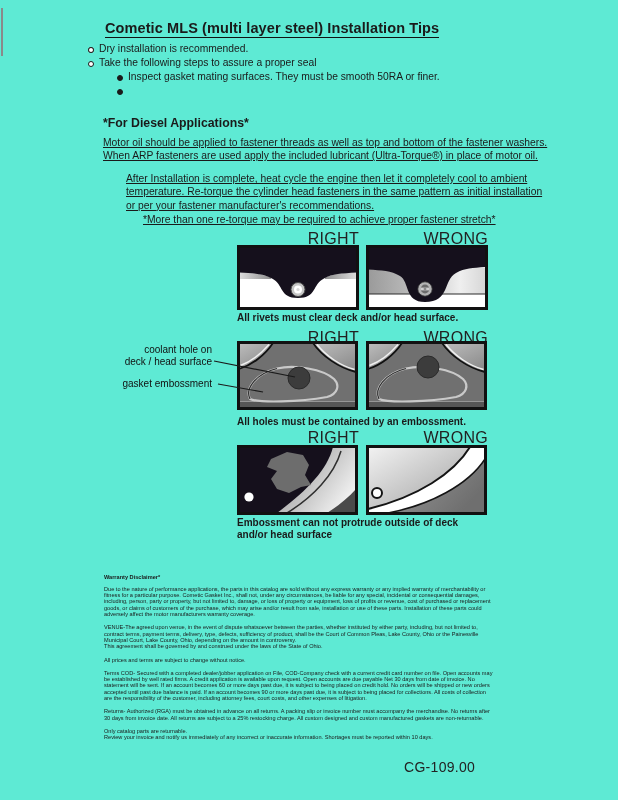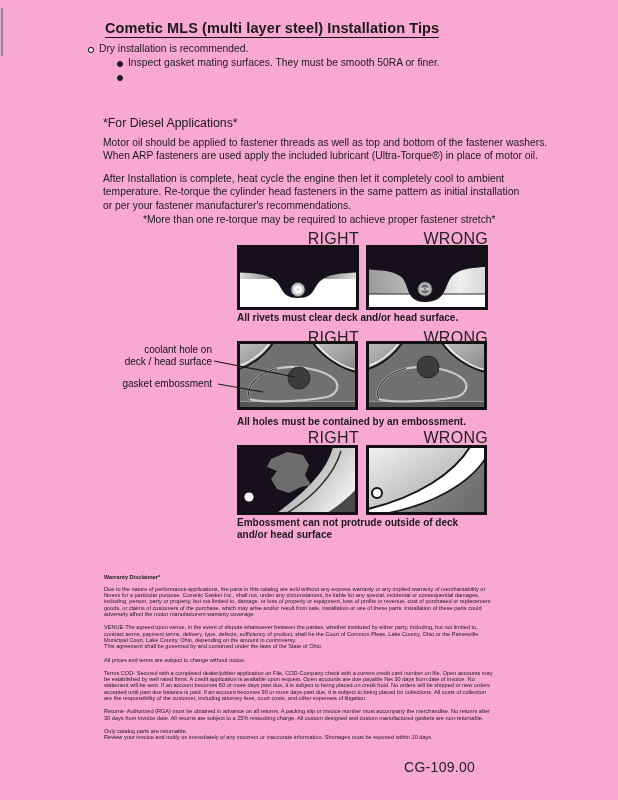--- a/index.html
+++ b/index.html
@@ -1,30 +1,30 @@
 <!DOCTYPE html>
 <html><head>
 <meta charset="utf-8">
 <style>
   html,body{margin:0;padding:0;background:#fff;}
-  .page{position:relative;width:618px;height:800px;background:#f9a8d4;overflow:hidden;
+  .page{position:relative;width:618px;height:800px;background:#5eead4;overflow:hidden;
         font-family:"Liberation Sans","DejaVu Sans",sans-serif;color:#1a1a1a;}
   .pre{white-space:pre-line;}
   .abs{position:absolute;}
   .scan-mark{position:absolute;left:1px;top:8px;width:2px;height:48px;background:#8a8a8a;}
   .title{position:absolute;left:105px;top:20px;font-size:14.5px;font-weight:bold;
          border-bottom:1.6px solid #111;padding-bottom:1px;letter-spacing:.1px;}
   .bullets{position:absolute;left:88px;top:42px;font-size:10.3px;line-height:14px;}
   .b-line{position:relative;padding-left:11px;}
   .b-line .dot{position:absolute;left:0;top:4.5px;width:4px;height:4px;border:1px solid #1a1a1a;
                border-radius:50%;background:#fff;}
   .sub{padding-left:40px;}
   .sub .dot{left:29px;background:#1a1a1a;}
-  .h2{position:absolute;left:103px;top:116px;font-size:12.3px;font-weight:normal;}
-  .par{position:absolute;left:103px;font-size:10.3px;line-height:13.3px;width:460px;}
+  .h2{position:absolute;left:103px;top:116px;font-size:12.3px;font-weight:bold;}
+  .par{position:absolute;left:103px;font-size:10.3px;line-height:13.3px;width:460px;text-decoration:underline;}
   .dg-label{position:absolute;width:122px;text-align:right;font-size:16px;color:#222;letter-spacing:.3px;}
   .dg-caption{position:absolute;left:237px;font-size:10px;font-weight:700;line-height:11.5px;}
   .panel{position:absolute;}
   .callout{position:absolute;font-size:10px;line-height:11.5px;text-align:right;color:#111;}
   .warranty{position:absolute;left:104px;top:574px;width:614px;transform:scale(0.70);
             transform-origin:top left;font-size:8px;line-height:9px;}
   .warranty .whead{font-weight:bold;margin-bottom:8px;}
   .warranty .wpar{margin-bottom:10px;}
   .pagecode{position:absolute;left:388px;top:759px;font-size:14px;letter-spacing:.3px;color:#222;margin-left:16px;}
   svg{display:block;}
@@ -34,28 +34,29 @@
 
 <div class="page">
 
   <div class="scan-mark"></div>
 
   <div class="title">Cometic MLS (multi layer steel) Installation Tips</div>
 
   <div class="bullets">
     <div class="b-line"><span class="dot"></span></div>
     <div class="b-line"><span class="dot"></span><span>Dry installation is recommended.</span></div>
+    <div class="b-line"><span class="dot"></span><span>Take the following steps to assure a proper seal</span></div>
     <div class="b-line sub"><span class="dot"></span><span>Inspect gasket mating surfaces.  They must be smooth 50RA or finer.</span></div>
     <div class="b-line sub"><span class="dot"></span></div>
   </div>
 
   <div class="h2">*For Diesel Applications*</div>
   <div class="par pre" style="top:136px;">Motor oil should be applied to fastener threads as well as top and bottom of the fastener washers.
 When ARP fasteners are used apply the included lubricant (Ultra-Torque®) in place of motor oil.</div>
-  <div class="par pre" style="top:172px;">After Installation is complete, heat cycle the engine then let it completely cool to ambient
+  <div class="par pre" style="top:172px;margin-left:23px;">After Installation is complete, heat cycle the engine then let it completely cool to ambient
 temperature. Re-torque the cylinder head fasteners in the same pattern as initial installation
 or per your fastener manufacturer's recommendations.</div>
   <div class="par" style="top:213px;margin-left:40px;">*More than one re-torque may be required to achieve proper fastener stretch*</div>
 
   <div class="dg-label" style="left:237px;top:230px;">RIGHT</div>
   <div class="dg-label" style="left:366px;top:230px;">WRONG</div>
 
   <div class="panel" style="left:237px;top:245px;">
     <svg width="122" height="65" viewBox="0 0 122 65">
       <defs>

